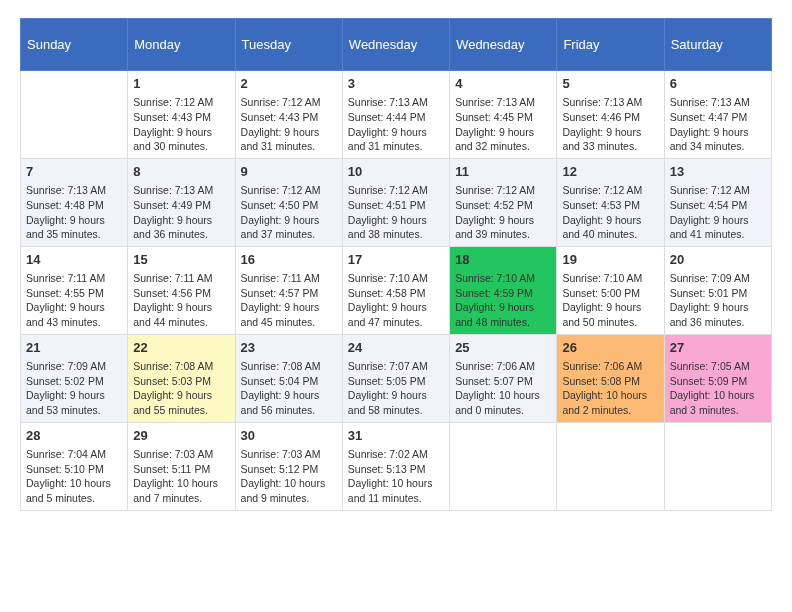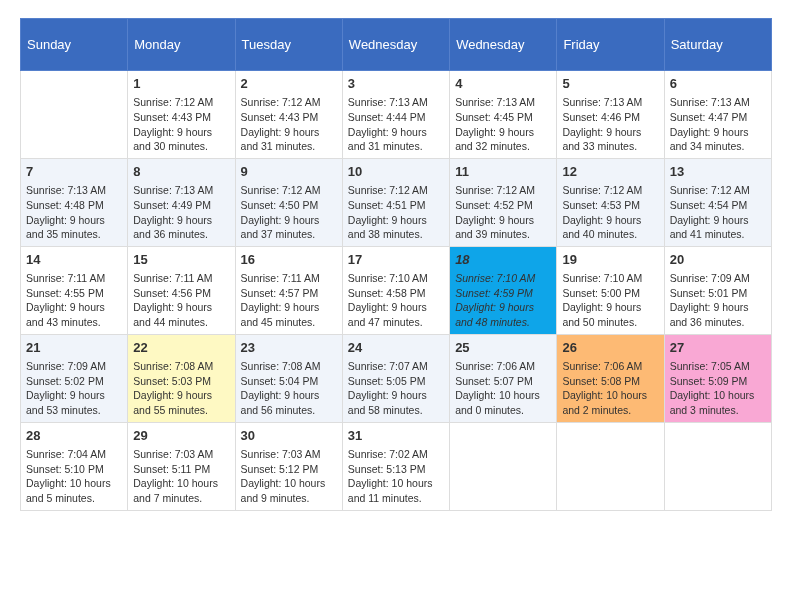--- a/index.html
+++ b/index.html
@@ -230,21 +230,21 @@
             <div>Daylight: 9 hours</div>
             <div>and 45 minutes.</div>
           </td>
           <td style="background: rgb(255, 255, 255); border-radius: 7px;">
             <span class="day-number">17</span>
             <div>Sunrise: 7:10 AM</div>
             <div>Sunset: 4:58 PM</div>
             <div>Daylight: 9 hours</div>
             <div>and 47 minutes.</div>
           </td>
-          <td style="background: #0ea5e9; font-style: italic;">
+          <td style="background: #22c55e;">
             <span class="day-number">18</span>
             <div>Sunrise: 7:10 AM</div>
             <div>Sunset: 4:59 PM</div>
             <div>Daylight: 9 hours</div>
             <div>and 48 minutes.</div>
           </td>
           <td style="background: rgb(255, 255, 255);">
             <span class="day-number">19</span>
             <div>Sunrise: 7:10 AM</div>
             <div>Sunset: 5:00 PM</div>

